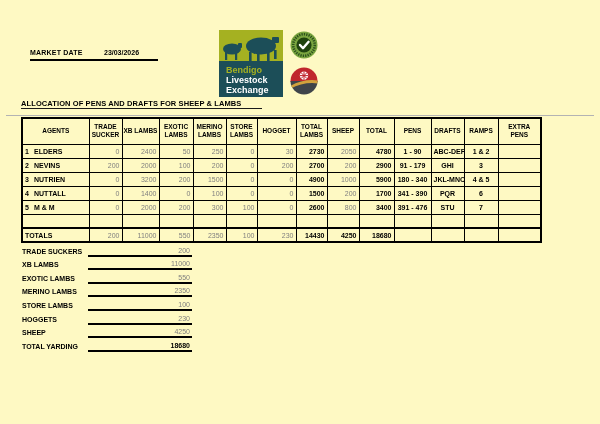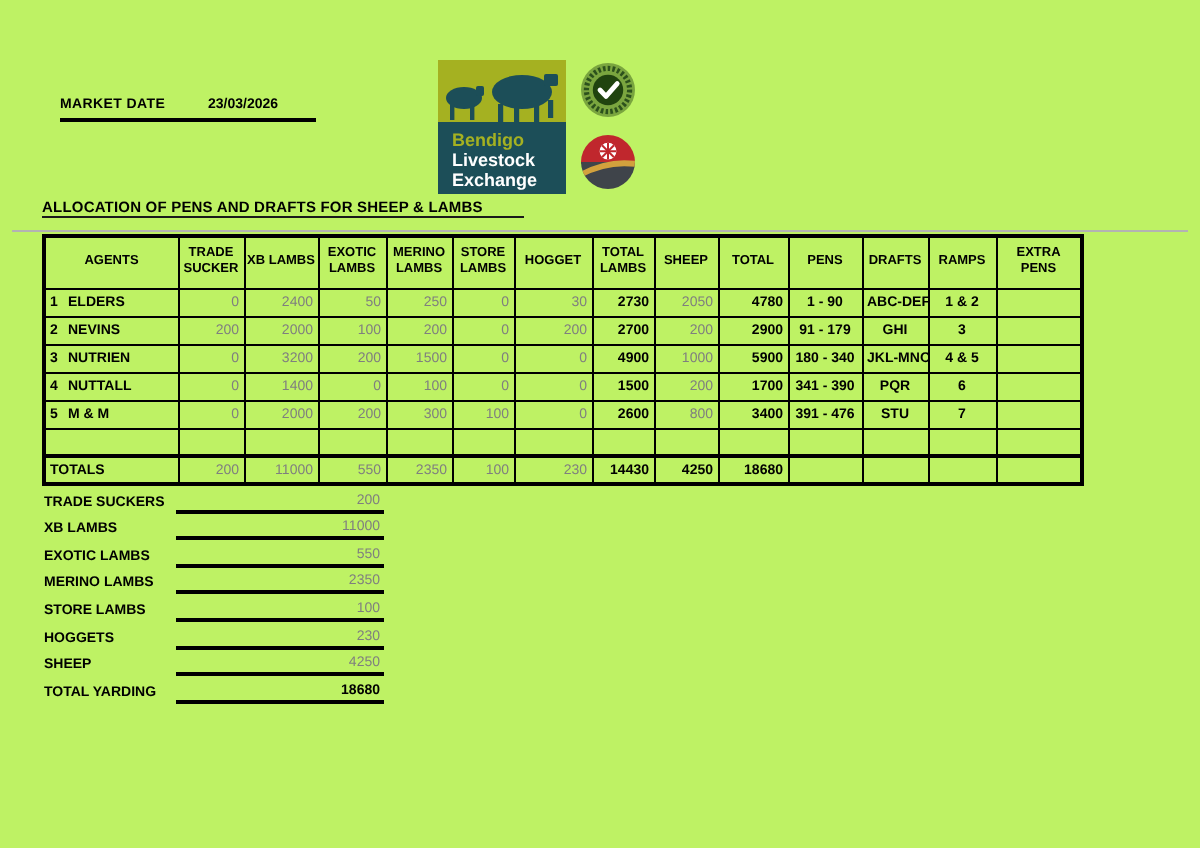--- a/index.html
+++ b/index.html
@@ -1,16 +1,16 @@
 <!DOCTYPE html>
 <html><head>
 <meta charset="utf-8">
 <style>
   html,body{margin:0;padding:0;background:#fff;}
-  #page{position:relative;width:600px;height:424px;background:#bef264;overflow:hidden;
+  #page{position:relative;width:600px;height:424px;background:#fef9c3;overflow:hidden;
         font-family:"Liberation Sans", sans-serif;color:#000;text-decoration:underline;}
 
   
   .market-date{position:absolute;left:30px;top:49px;width:128px;display:flex;
                border-bottom:2px solid #000;padding-bottom:3px;}
   .md-label{font-weight:bold;font-size:7px;width:74px;letter-spacing:.2px;}
   .md-value{font-weight:bold;font-size:7px;}
 
   .page-title{position:absolute;left:21px;top:99px;width:241px;font-weight:bold;
               font-size:7.5px;border-bottom:1.5px solid #1a1a1a;padding-bottom:0;letter-spacing:.1px;}

